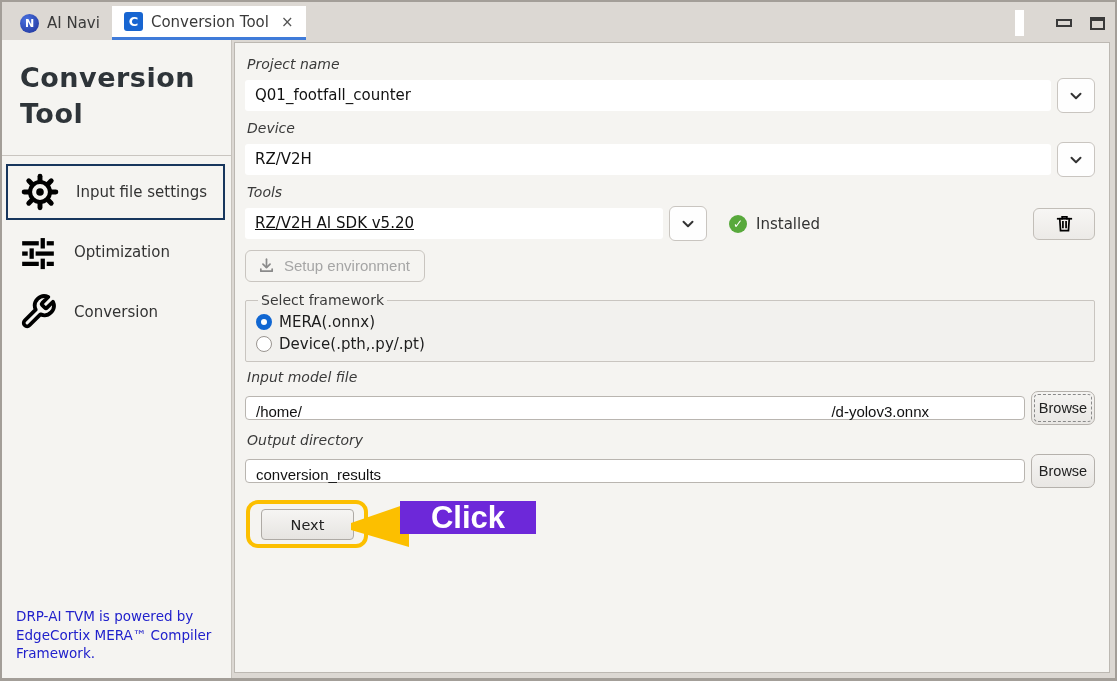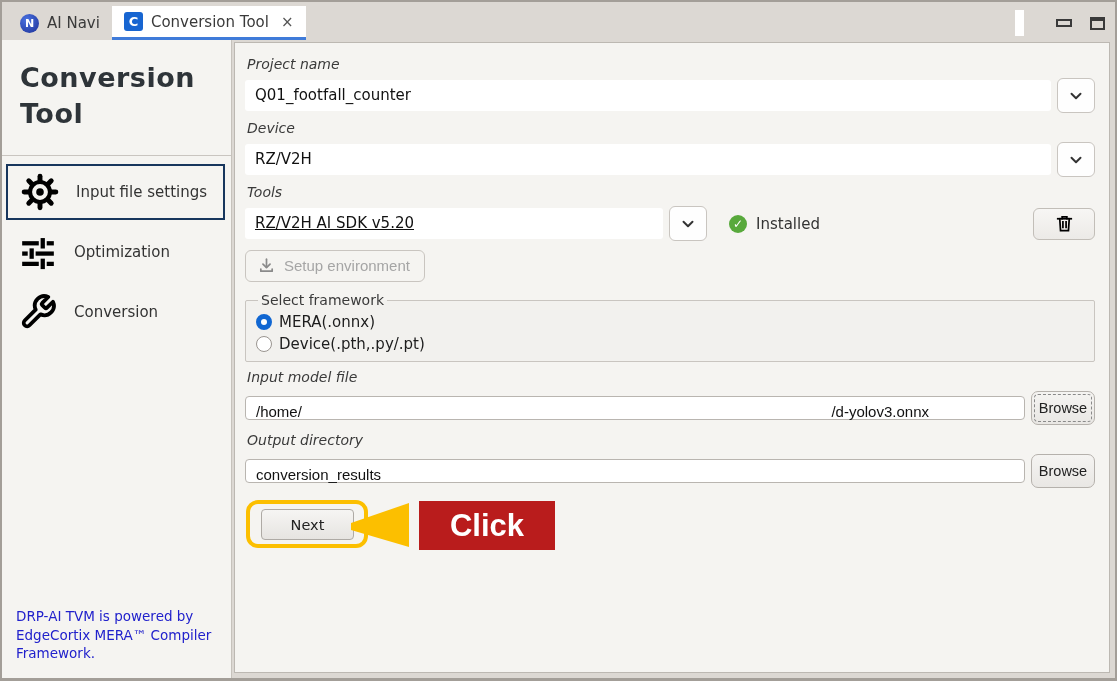--- a/index.html
+++ b/index.html
@@ -53,21 +53,21 @@
   .text-input { flex:1; position:relative; height:24px; background:#fff; border:1px solid #b9b5b0; border-radius:4px; font-family:"Liberation Sans",sans-serif; font-size:15px; color:#111; }
   .ti-left { position:absolute; left:10px; top:6px; }
   .ti-right { position:absolute; right:95px; top:6px; }
   .browse-btn { width:64px; height:34px; background:linear-gradient(#f5f4f2,#e9e7e4); border:1px solid #b5b1ac; border-radius:7px; font-size:14.5px; color:#222; display:flex; align-items:center; justify-content:center; cursor:pointer; flex:0 0 auto; font-family:"Liberation Sans",sans-serif; }
   .browse-btn.focus { outline:1px dashed #8a8a8a; outline-offset:-4px; }
 
   .next-zone { position:relative; height:56px; margin-top:8px; }
   .next-btn { position:absolute; left:16px; top:13px; width:93px; height:31px; background:linear-gradient(#f6f5f3,#e6e4e1); border:1px solid #aeaaa5; border-radius:4px; font-size:14.5px; color:#222; cursor:pointer; font-family:"DejaVu Sans",sans-serif; }
   .annot-outline { position:absolute; left:1px; top:4px; width:122px; height:48px; border:4px solid #fcbf00; border-radius:12px; }
   .annot-beam { position:absolute; left:106px; top:6px; }
-  .click-box { position:absolute; left:174px; top:5px; width:136px; height:49px; background:#b91c1c; display:flex; align-items:center; justify-content:center; color:#fff; font-weight:bold; font-size:31px; font-family:"Liberation Sans",sans-serif; }
+  .click-box { position:absolute; left:155px; top:5px; width:136px; height:33px; background:#6d28d9; display:flex; align-items:center; justify-content:center; color:#fff; font-weight:bold; font-size:31px; font-family:"Liberation Sans",sans-serif; }
 
   svg.icon { display:block; }
 </style>
 </head>
 <body>
 
 <div class="window">
 
   <div class="tabbar">
     <div class="tab">

